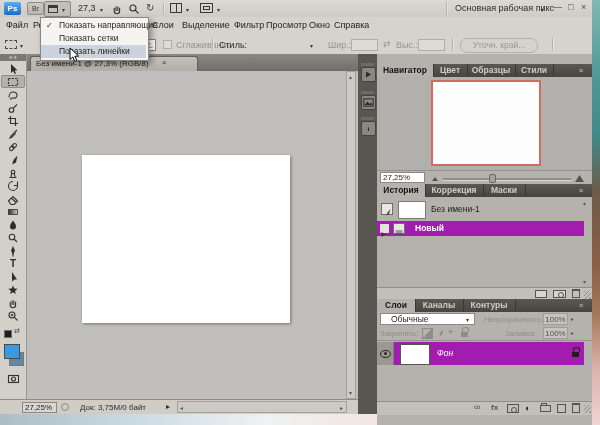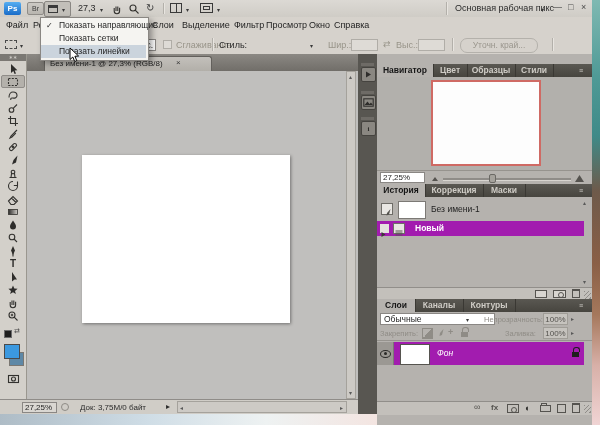--- a/index.html
+++ b/index.html
@@ -31,21 +31,21 @@
   .rbtn{border:1px solid #b4b1ab;border-radius:7px;background:#d6d2cc;font-size:8.5px;color:#9a968d;text-align:center}
   
   #toolbar{left:0;top:54px;width:27px;height:345px;background:#d3d0ca;border-right:1px solid #9a978f;box-sizing:border-box}
   #toolbar-head{left:0;top:54px;width:26px;height:7px;background:#7b7873;color:#d8d5d0;font-size:5px;text-align:center;line-height:6px}
   .tool{left:1px;width:24px;height:13px;display:flex;align-items:center;justify-content:center}
   .tool svg{display:block}
   .tool.sel{background:#b4b1ab;border:1px solid #8f8c88;box-sizing:border-box;border-radius:2px}
   .tsvg{stroke:#33322f;fill:none;stroke-width:1.1}
   
   #tabstrip{left:27px;top:54px;width:331px;height:17px;background:linear-gradient(#8b8883,#716e69);border-bottom:1px solid #5f5c58}
-  #doctab{left:17px;top:2px;width:168px;height:15px;background:linear-gradient(#c3c0bb,#b2afa9);
+  #doctab{left:3px;top:2px;width:168px;height:15px;background:linear-gradient(#c3c0bb,#b2afa9);
     border:1px solid #63605c;border-bottom:none;border-radius:3px 3px 0 0;box-sizing:border-box}
   #canvas{left:27px;top:71px;width:331px;height:328px;background:#c0bfbd}
   #docwhite{left:55px;top:84px;width:208px;height:168px;background:#fff;box-shadow:1px 1px 3px rgba(0,0,0,.4)}
   .scrollbar{background:#cdcac5;border:1px solid #a5a29c;box-sizing:border-box}
   .sarr{color:#5a5a5a;font-size:6px;line-height:6px}
   
   #dock{left:358px;top:54px;width:19px;height:360px;background:#585651}
   .dockbtn{left:3px;width:13px;height:13px;background:#8a8781;border:1px solid #45433f;border-radius:2px;
     display:flex;align-items:center;justify-content:center;font-size:7px;color:#2e2d2b}
   .docklbl{left:3px;width:13px;height:3px;background:#6e6b66}
@@ -409,21 +409,21 @@
         <div class="ab grip" style="left:207px;top:3px;width:7px;height:8px"></div>
       </div>
 
       <div class="ab tabbar" style="top:245px">
         <div class="ab ptab on" style="left:0;width:38px">Слои</div>
         <div class="ab ptab off" style="left:38px;width:48px">Каналы</div>
         <div class="ab ptab off" style="left:86px;width:52px">Контуры</div>
         <span class="ab pmenu" style="left:202px;top:3px">≡</span>
       </div>
       <div class="ab" style="left:0;top:258px;width:215px;height:14px;background:#b5b2ae">
-        <div class="ab wbox" style="left:3px;top:1px;width:115px;height:12px;line-height:11px;padding-left:3px">Обычные</div>
+        <div class="ab wbox" style="left:3px;top:1px;width:95px;height:12px;line-height:11px;padding-left:10px">Обычные</div>
         <span class="ab ddarrow" style="left:89px;top:4px">▾</span>
         <span class="ab nw" style="left:107px;top:3px;font-size:7.5px;color:#8f8c86">Непрозрачность:</span>
         <div class="ab" style="left:166px;top:1px;width:25px;height:12px;background:#c6c3be;border:1px solid #a09d97;box-sizing:border-box;font-size:8px;color:#55534f;text-align:center;line-height:11px">100%</div>
         <span class="ab sarr" style="left:194px;top:4px">▸</span>
       </div>
       <div class="ab" style="left:0;top:272px;width:215px;height:14px;background:#b5b2ae;border-bottom:1px solid #96938e">
         <span class="ab nw" style="left:3px;top:3px;font-size:7.5px;color:#8f8c86">Закрепить:</span>
         <div class="ab" style="left:45px;top:2px;width:9px;height:9px;border:1px solid #8f8c86;background:linear-gradient(135deg,#b5b2ae 50%,#8f8c86 50%)"></div>
         <svg class="ab" style="left:59px;top:2px" width="9" height="10">
             <path d="M7.5 1 L4 5 L3.5 8 L6 7 Z" fill="#8f8c86"></path>

